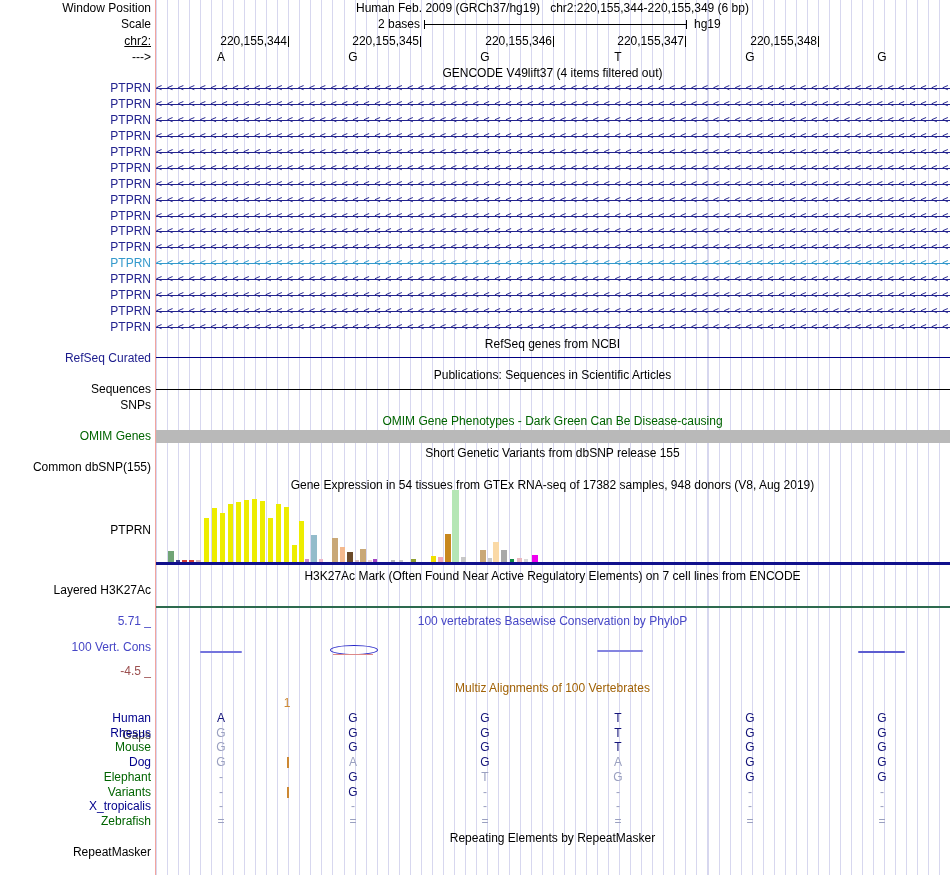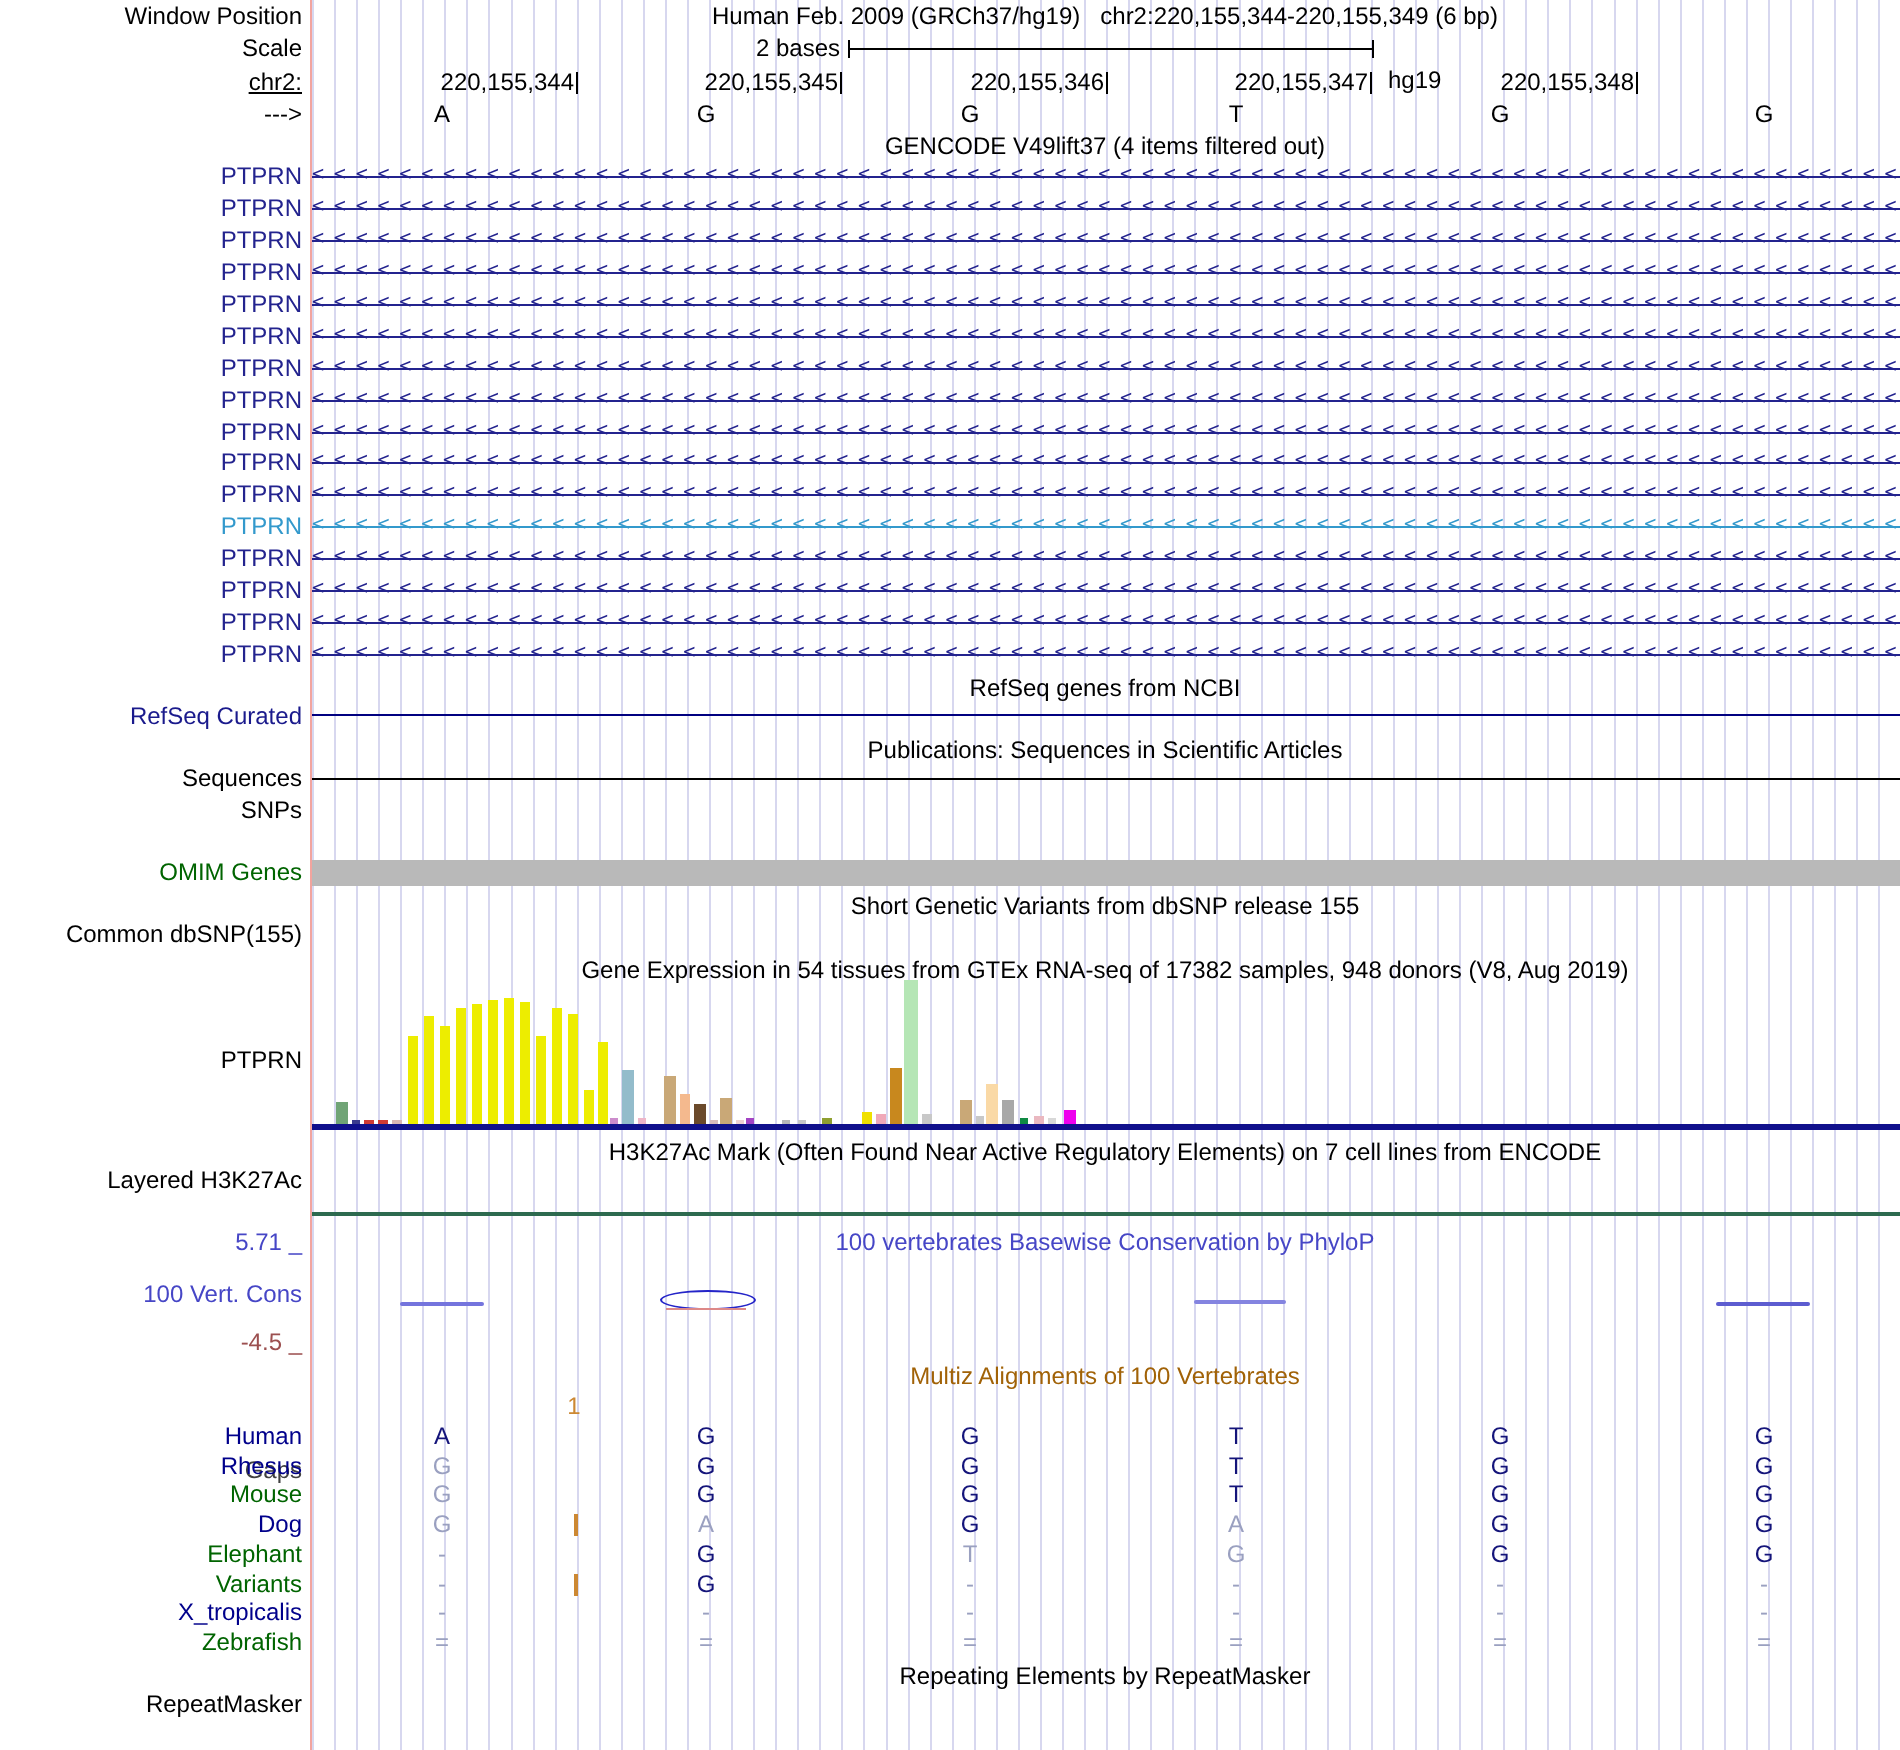--- a/index.html
+++ b/index.html
@@ -34,21 +34,21 @@
   <div class="marker"></div>
 
   <div class="lbl" style="top:1px;">Window Position</div>
   <div class="title" style="top:1px;"><span>Human Feb. 2009 (GRCh37/hg19)</span>   <span>chr2:220,155,344-220,155,349 (6 bp)</span></div>
 
   <div class="lbl" style="top:17px;">Scale</div>
   <div style="position:absolute;top:17px;right:530px;line-height:14px;">2 bases</div>
   <div style="position:absolute;left:424px;top:24px;width:262px;height:1px;background:#000;"></div>
   <div class="scale-tick" style="left:424px;"></div>
   <div class="scale-tick" style="left:686px;"></div>
-  <div style="position:absolute;left:694px;top:17px;line-height:14px;margin-top:16px;">hg19</div>
+  <div style="position:absolute;left:694px;top:17px;line-height:14px;">hg19</div>
 
   <div class="lbl" style="top:34px;text-decoration:underline;">chr2:</div>
   <div id="coords">
       <div class="coord-num" style="right: 663px;">220,155,344</div>
       <div class="coord-tick" style="left: 288px;"></div>
       <div class="coord-num" style="right: 531px;">220,155,345</div>
       <div class="coord-tick" style="left: 420px;"></div>
       <div class="coord-num" style="right: 398px;">220,155,346</div>
       <div class="coord-tick" style="left: 553px;"></div>
       <div class="coord-num" style="right: 266px;">220,155,347</div>
@@ -106,20 +106,21 @@
   <div class="title" style="top:337px;">RefSeq genes from NCBI</div>
   <div class="lbl" style="top:351px;color:#1a1a8c;">RefSeq Curated</div>
   <div class="hline" style="top:357px;height:1px;background:#000080;"></div>
 
   <div class="title" style="top:368px;">Publications: Sequences in Scientific Articles</div>
   <div class="lbl" style="top:382px;">Sequences</div>
   <div class="hline" style="top:389px;height:1px;background:#000;"></div>
 
   <div class="lbl" style="top:398px;">SNPs</div>
 
+  <div class="title" style="top:414px;color:#006400;">OMIM Gene Phenotypes - Dark Green Can Be Disease-causing</div>
   <div class="lbl" style="top:429px;color:#006400;">OMIM Genes</div>
   <div class="hline" style="top:430px;height:13px;background:#b9b9b9;"></div>
 
   <div class="title" style="top:446px;">Short Genetic Variants from dbSNP release 155</div>
   <div class="lbl" style="top:460px;">Common dbSNP(155)</div>
 
   <div class="title" style="top:478px;">Gene Expression in 54 tissues from GTEx RNA-seq of 17382 samples, 948 donors (V8, Aug 2019)</div>
   <div class="lbl" style="top:523px;">PTPRN</div>
   <div id="gtex-bars">
       <div class="bar" style="left: 168px; top: 551px; width: 6px; height: 11px; background: rgb(112, 164, 118);"></div>

